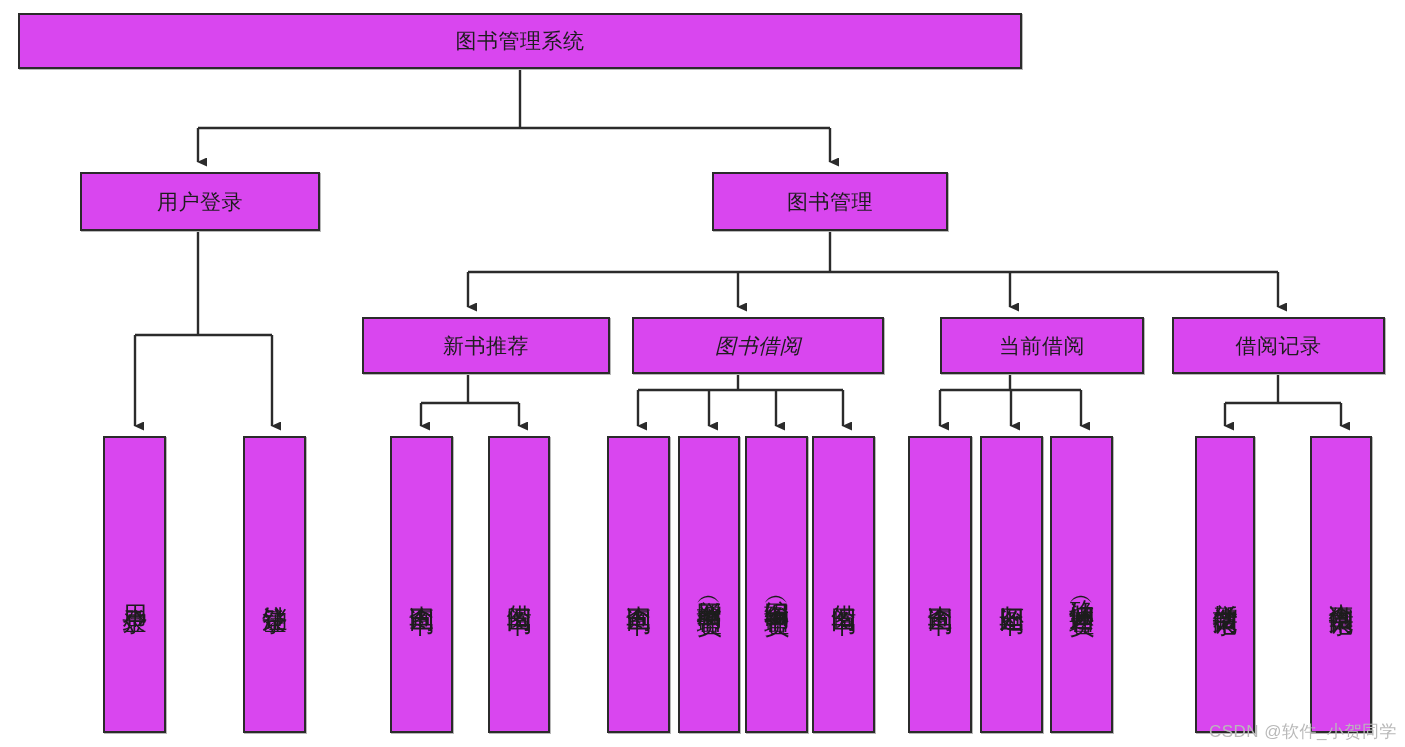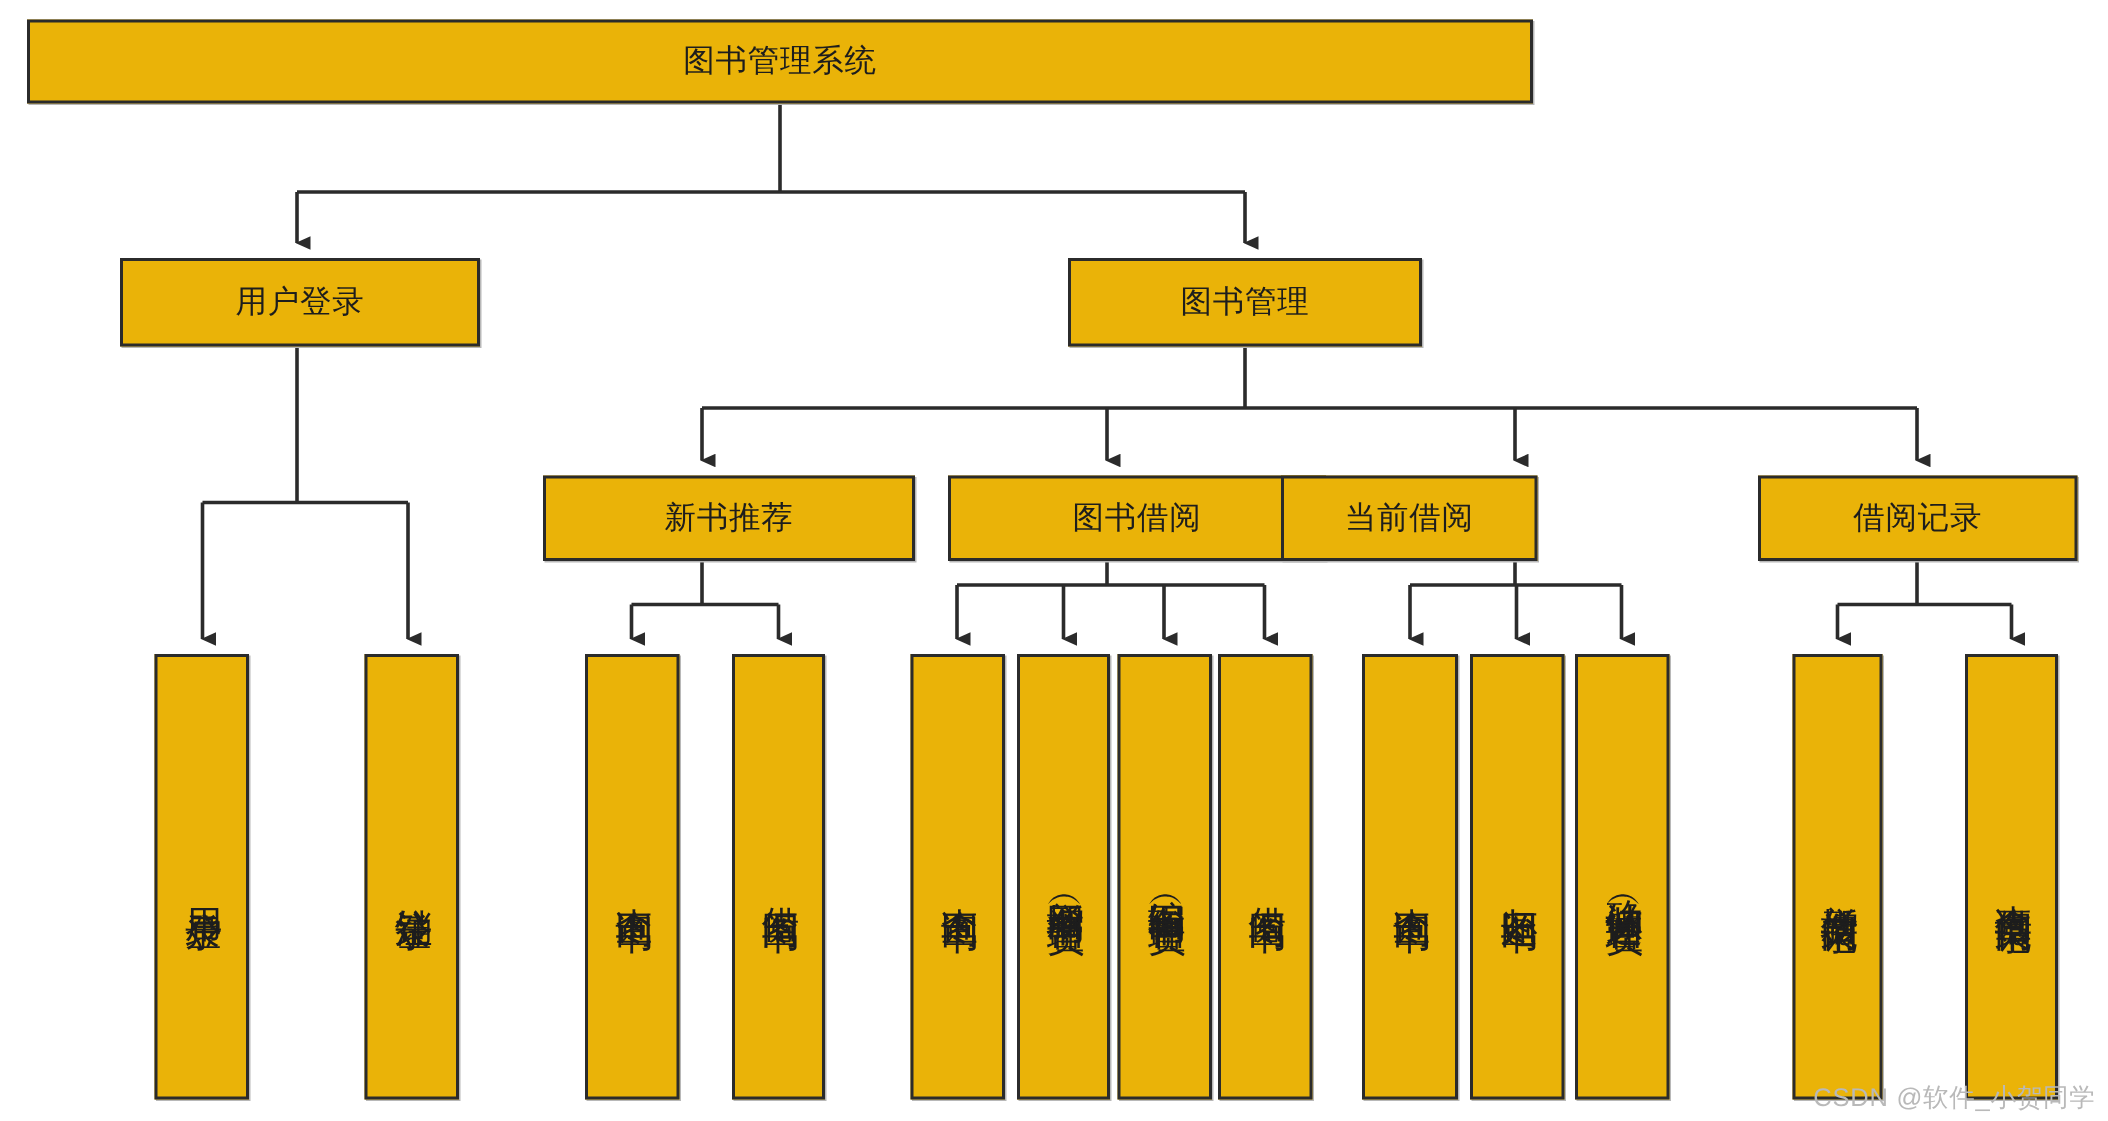--- a/index.html
+++ b/index.html
@@ -18,21 +18,21 @@
   #diagram-root {
     position: absolute;
     left: 0;
     top: 0;
     width: 1405px;
     height: 747px;
   }
   .node-box {
     position: absolute;
     box-sizing: border-box;
-    background: #eab308;
+    background: #d946ef;
     border: 2px solid #2b2b2b;
     box-shadow: 1px 1px 0 #b8b8b8;
   }
   .node-label {
     position: absolute;
     left: 0;
     top: 0;
     width: 100%;
     height: 100%;
     display: flex;
@@ -139,24 +139,24 @@
   <div class="node-box horiz" style="left:80px; top:172px; width:240px; height:59px;">
     <span class="node-label">用户登录</span>
   </div>
   <div class="node-box horiz" style="left:712px; top:172px; width:236px; height:59px;">
     <span class="node-label">图书管理</span>
   </div>
 
   <div class="node-box horiz" style="left:362px; top:317px; width:248px; height:57px;">
     <span class="node-label">新书推荐</span>
   </div>
-  <div class="node-box horiz" style="left:632px; top:317px; width:252px; height:57px;">
+  <div class="node-box horiz" style="left:632px; top:317px; width:252px; height:57px;font-style:italic;">
     <span class="node-label">图书借阅</span>
   </div>
-  <div class="node-box horiz" style="left:854px; top:317px; width:171px; height:57px;">
+  <div class="node-box horiz" style="left:940px; top:317px; width:204px; height:57px;">
     <span class="node-label">当前借阅</span>
   </div>
   <div class="node-box horiz" style="left:1172px; top:317px; width:213px; height:57px;">
     <span class="node-label">借阅记录</span>
   </div>
 
   <div class="node-box vert" style="left:103px; top:436px; width:63px; height:297px;">
     <span class="node-label">用户登录</span>
   </div>
   <div class="node-box vert" style="left:243px; top:436px; width:63px; height:297px;">

